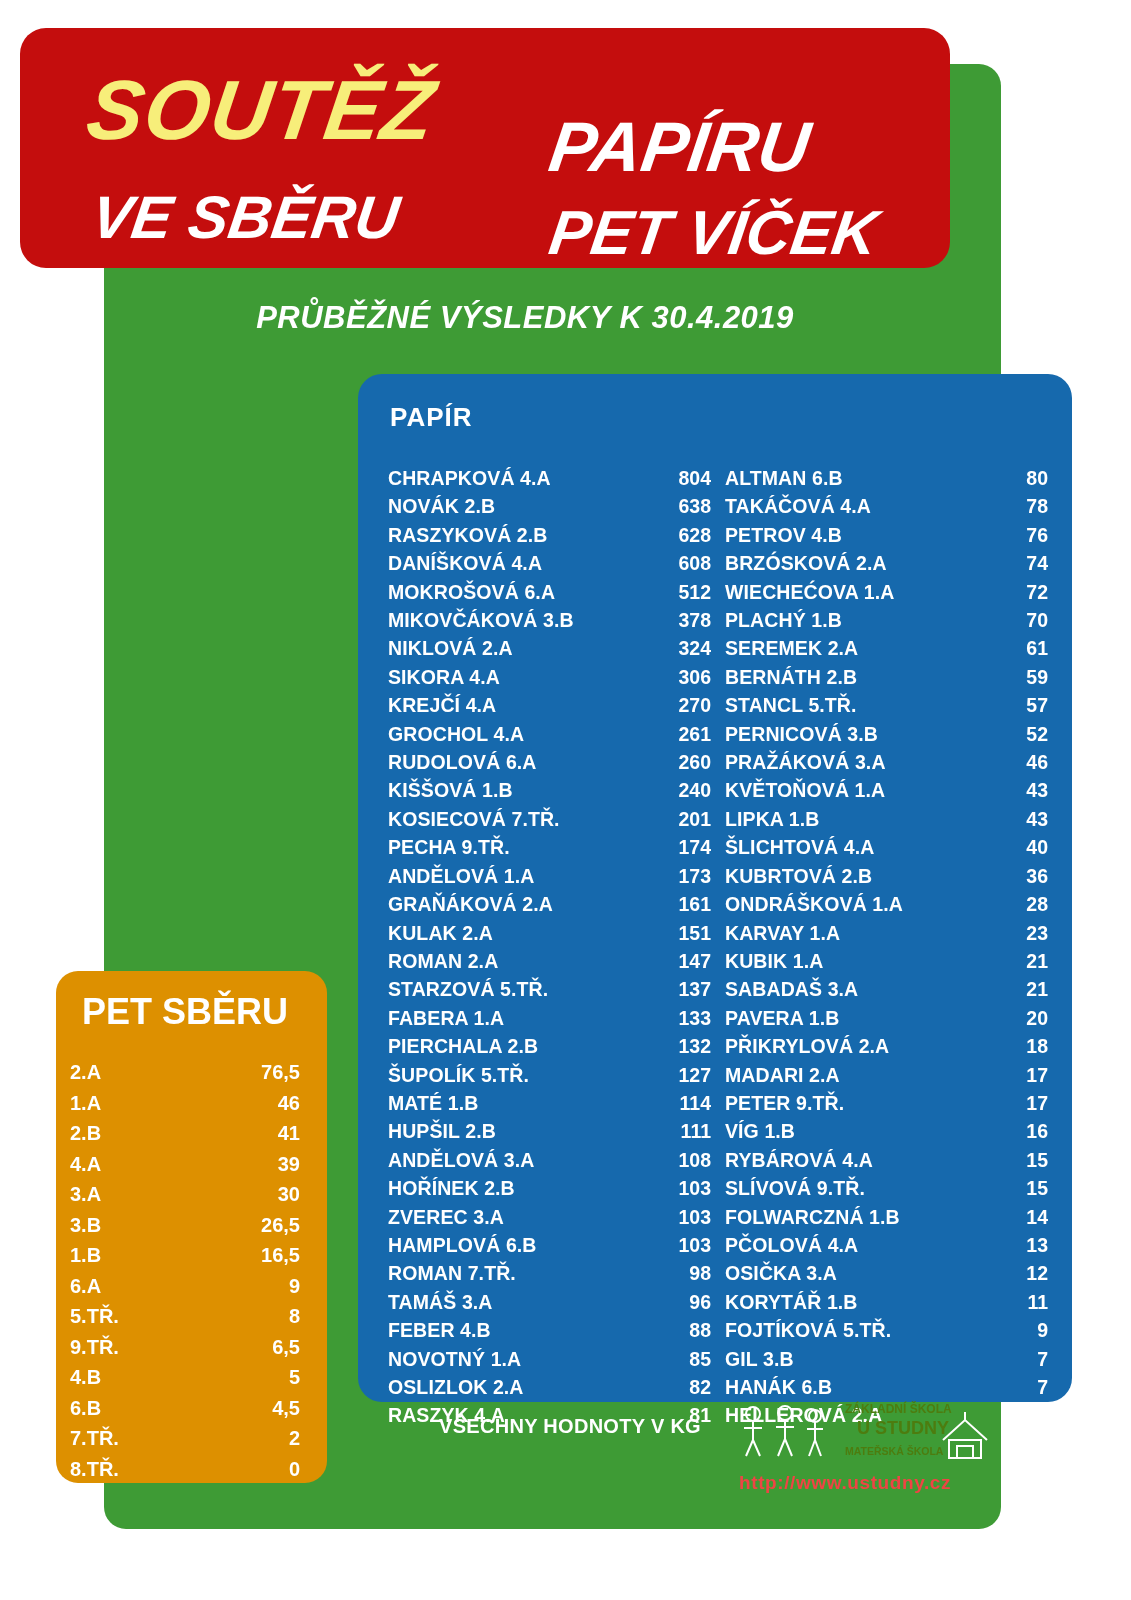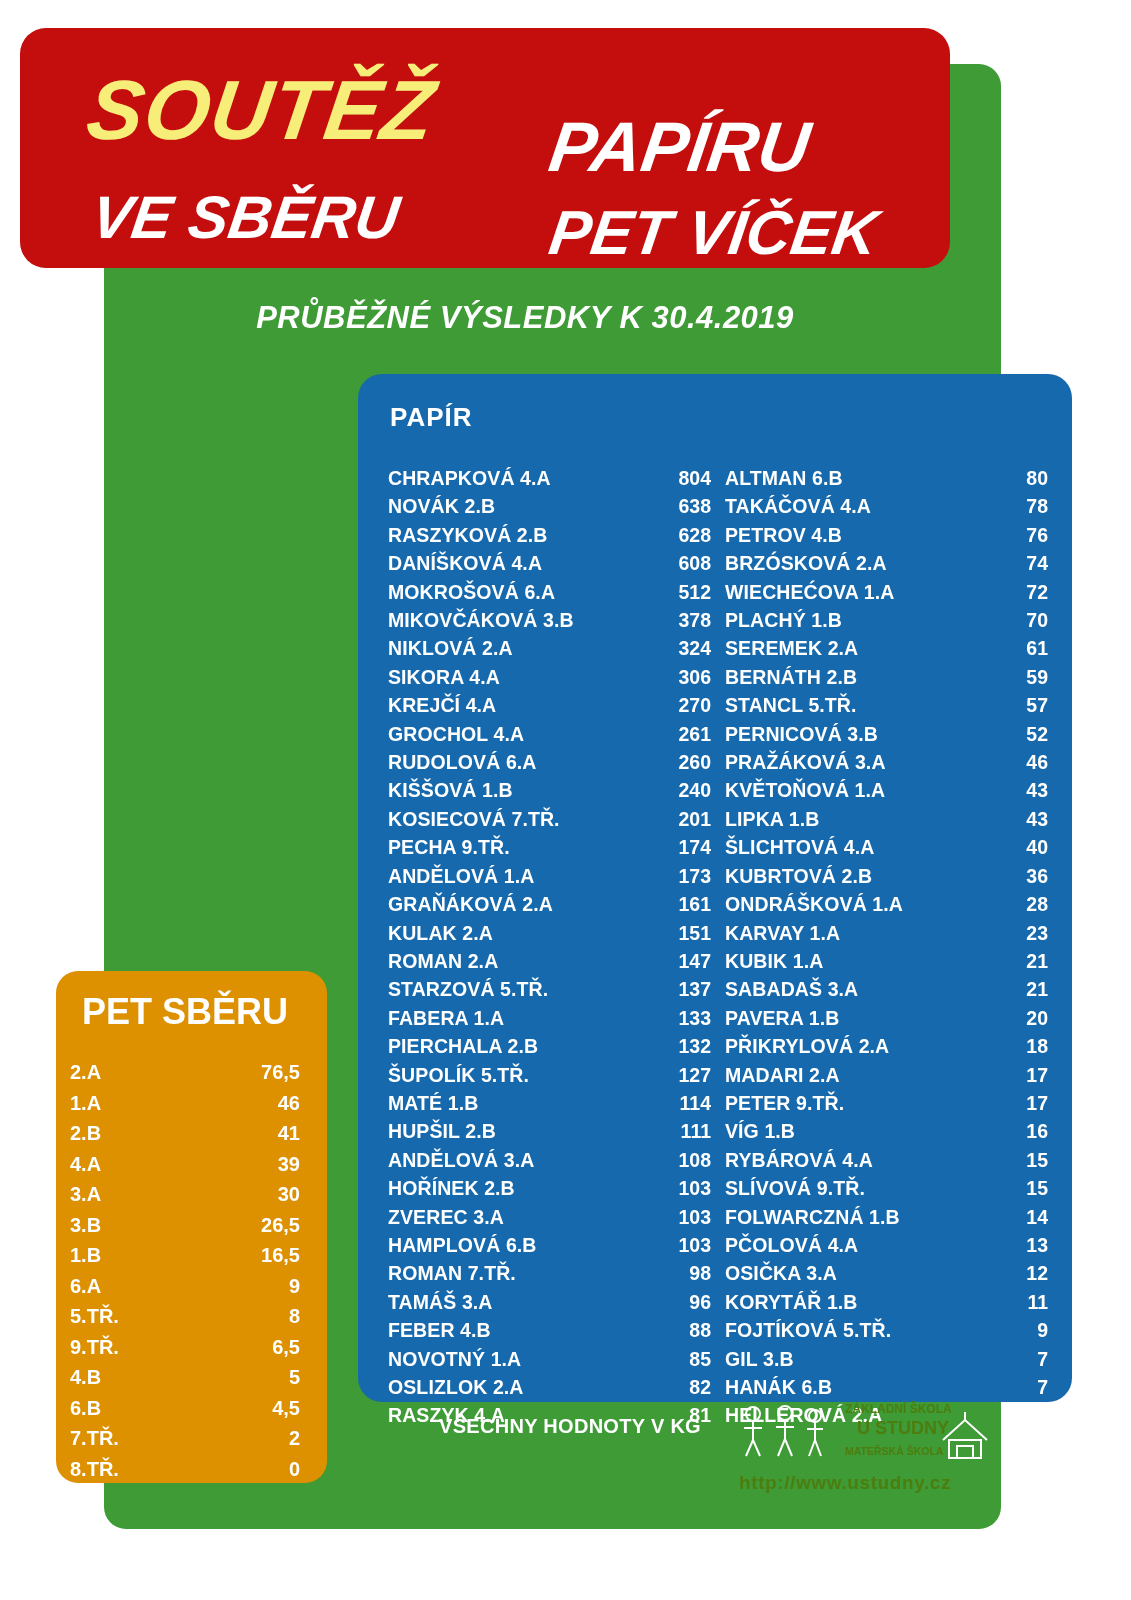--- a/index.html
+++ b/index.html
@@ -198,21 +198,21 @@
     top: 0;
     width: 258px;
     height: 62px;
   }
   .logo-url {
     position: absolute;
     left: 4px;
     top: 72px;
     font-size: 19px;
     font-weight: bold;
-    color: #4d7c0f;
+    color: #ef4444;
     letter-spacing: 0.6px;
   }
   .logo-txt-top, .logo-txt-mid, .logo-txt-bot {
     position: absolute;
     color: #4d7c0f;
     font-weight: bold;
   }
   .logo-txt-top { left: 110px; top: 2px; font-size: 12px; }
   .logo-txt-mid { left: 122px; top: 18px; font-size: 18px; }
   .logo-txt-bot { left: 110px; top: 45px; font-size: 10.5px; }

